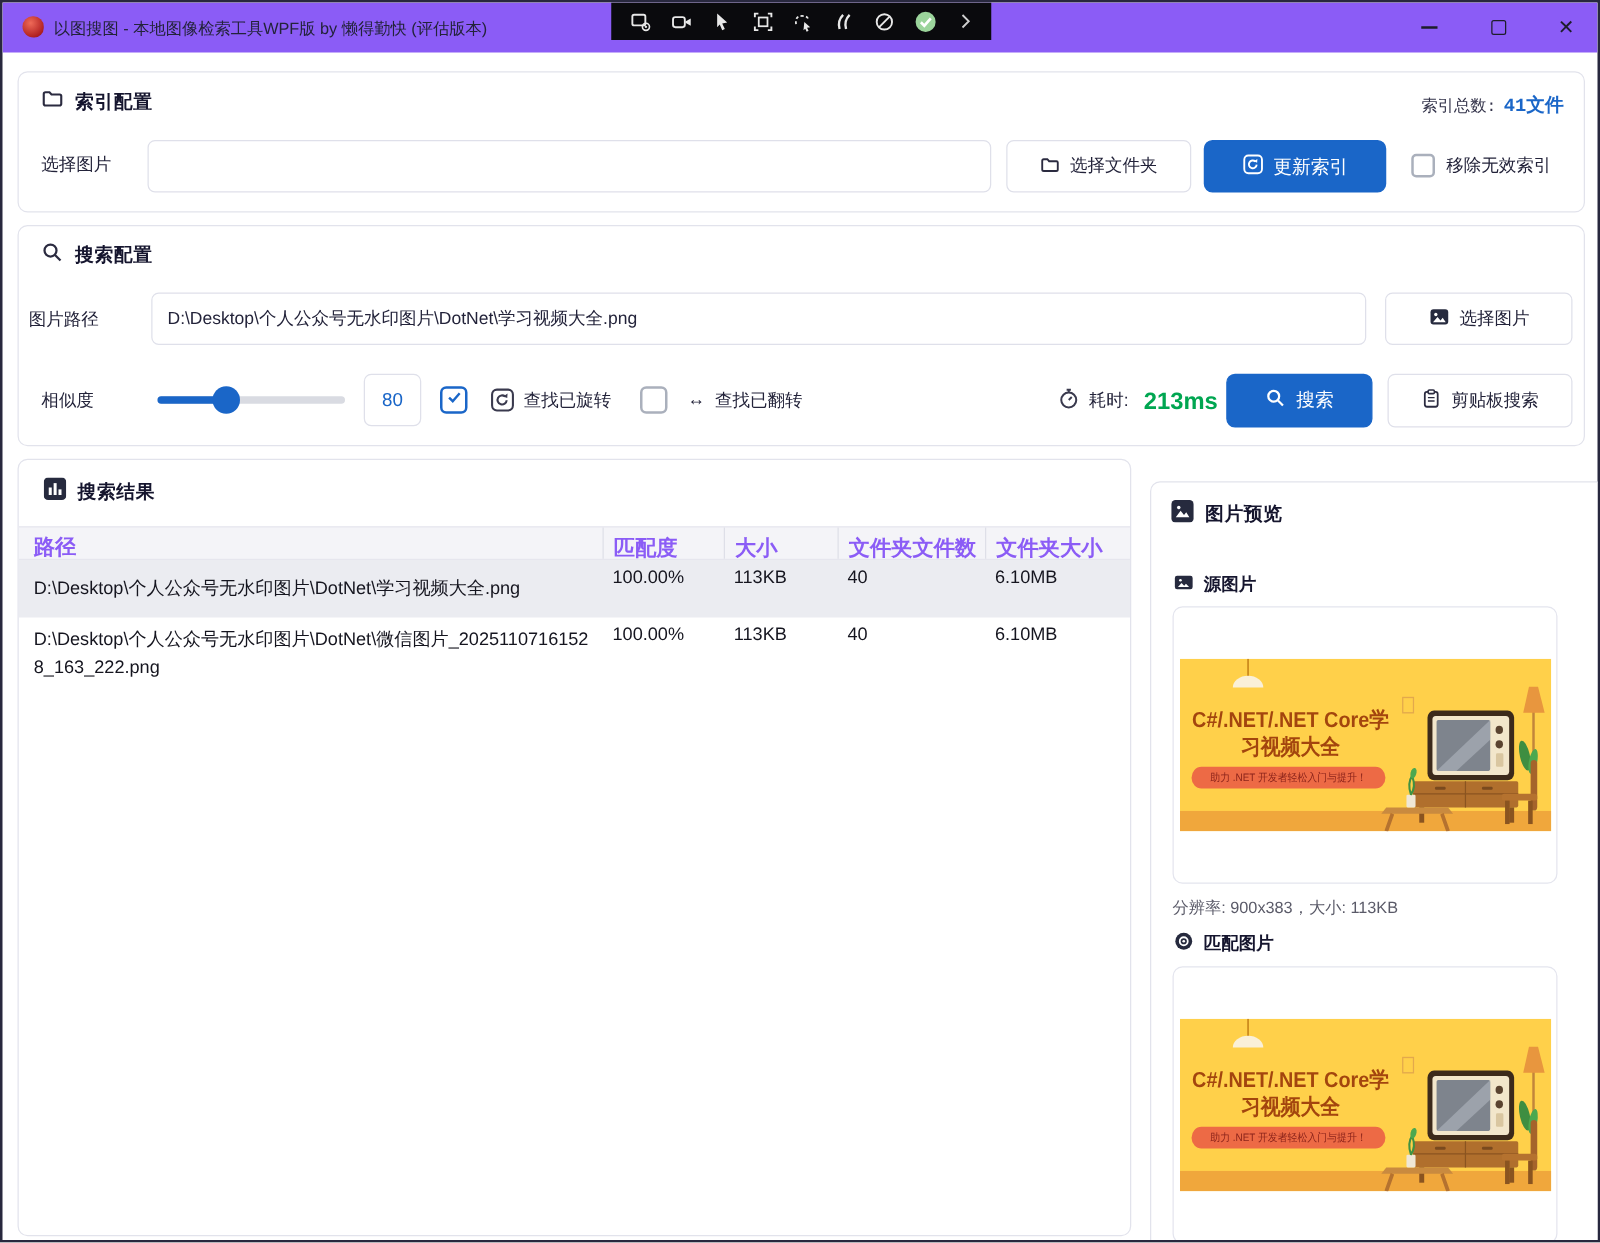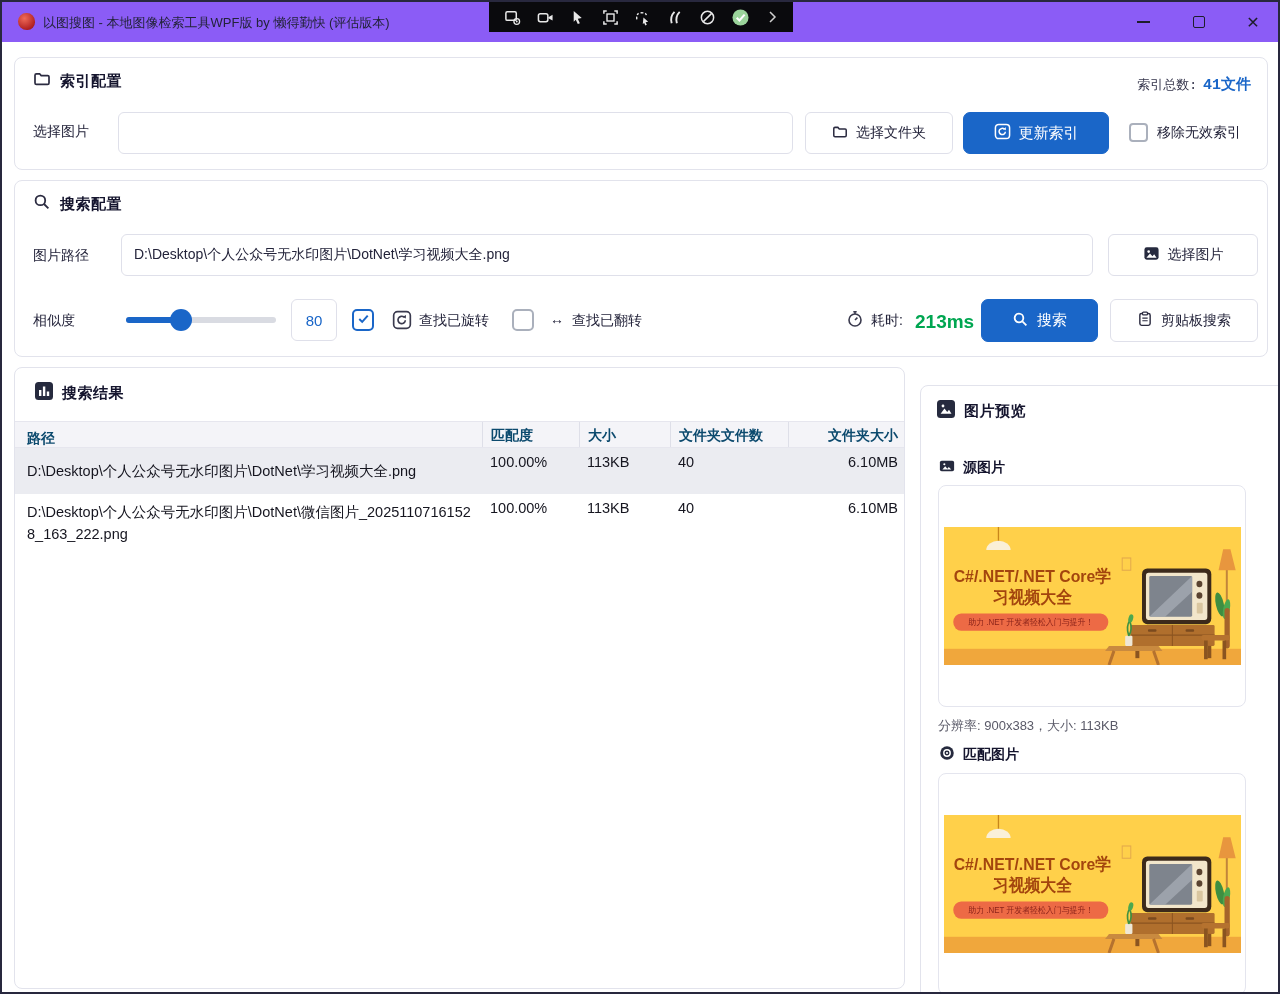--- a/index.html
+++ b/index.html
@@ -46,26 +46,26 @@
   .slider-fill{position:absolute;left:0;top:0;height:6px;border-radius:3px;background:#1a66c8;width:55px;}
   .slider-thumb{position:absolute;left:44px;top:-8px;width:22px;height:22px;border-radius:50%;background:#1a66c8;cursor:grab;}
   .num-box{position:absolute;left:276px;top:118px;width:46px;height:42px;border:1px solid #dfe0ea;border-radius:6px;
     text-align:center;font-size:15px;color:#1a66c8;box-sizing:border-box;outline:none;background:#fff;
     font-family:"Liberation Sans","DejaVu Sans",sans-serif;}
   .inline-lbl{position:absolute;font-size:14px;color:#23233a;white-space:nowrap;}
   .elapsed-value{color:#00a651;font-weight:bold;font-size:19px;}
   
   .table{position:absolute;left:0;right:0;top:53px;}
   .thead{display:flex;height:27px;background:#f4f4f8;border-top:1px solid #e6e6ee;border-bottom:1px solid #e6e6ee;
-    font-size:14px;font-weight:bold;color:#0c4a6e;box-sizing:border-box;}
+    font-size:17px;font-weight:bold;color:#8b5cf6;box-sizing:border-box;}
   .thead .c{border-left:1px solid #dedfe8;}
   .thead .c:first-child{border-left:none;}
   .c{box-sizing:border-box;padding:5px 6px 0 8px;}
   .c-path{width:467px;padding-left:12px;word-break:break-all;line-height:22px;}
-  .c-match{width:97px;}.c-size{width:91px;}.c-count{width:118px;}.c-fsize{flex:1;text-align:right;}
+  .c-match{width:97px;}.c-size{width:91px;}.c-count{width:118px;}.c-fsize{flex:1;}
   .trow{display:flex;font-size:14.5px;color:#15151f;cursor:pointer;}
   .trow .c{padding-top:6px;}
   .trow.selected{background:#ebecf1;}
   .r1{height:46px}.r1 .c-path{padding-top:12px;}
   .r2{height:62px}.r2 .c-path{padding-top:7px;}
   
   .sub-head{position:absolute;left:18px;display:flex;align-items:center;gap:8px;font-size:14px;font-weight:bold;color:#15152e;}
   .thumb{position:absolute;left:17px;width:308px;height:222px;border:1px solid #e4e5ee;border-radius:8px;
     background:#fff;display:flex;align-items:center;justify-content:center;box-sizing:border-box;}
   .caption{position:absolute;left:17px;font-size:13px;color:#5a5a68;white-space:nowrap;}
@@ -178,21 +178,21 @@
   </div>
 
   <div class="card" id="card-search">
     <div class="sec-head">
       <span><svg width="18" height="18" viewBox="0 0 18 18">
             <circle cx="7.4" cy="7.4" r="4.8" fill="none" stroke="#2b2b40" stroke-width="1.8"></circle>
             <path d="M11 11 L15.4 15.4" stroke="#2b2b40" stroke-width="1.8"></path>
           </svg></span>
       <span class="sec-title">搜索配置</span>
     </div>
-    <span class="f-label" style="left:18px;top:66px">图片路径</span>
+    <span class="f-label" style="left:8px;top:66px">图片路径</span>
     <input class="text-input" style="left: 106px; top: 53px; width: 972px;" type="text" value="D:\Desktop\个人公众号无水印图片\DotNet\学习视频大全.png">
     <div class="btn" style="left:1093px;top:53px;width:150px">
       <span><svg width="17" height="17" viewBox="0 0 18 18">
             <rect x="1.5" y="2.5" width="15" height="13" rx="2.5" fill="#262a3e"></rect>
             <circle cx="6" cy="7" r="1.4" fill="#fff"></circle>
             <path d="M3.6 13.5 L7.4 9 L10 12 L11.8 9.8 L14.4 13.5 Z" fill="#fff"></path>
           </svg></span>
       <span>选择图片</span>
     </div>
 

